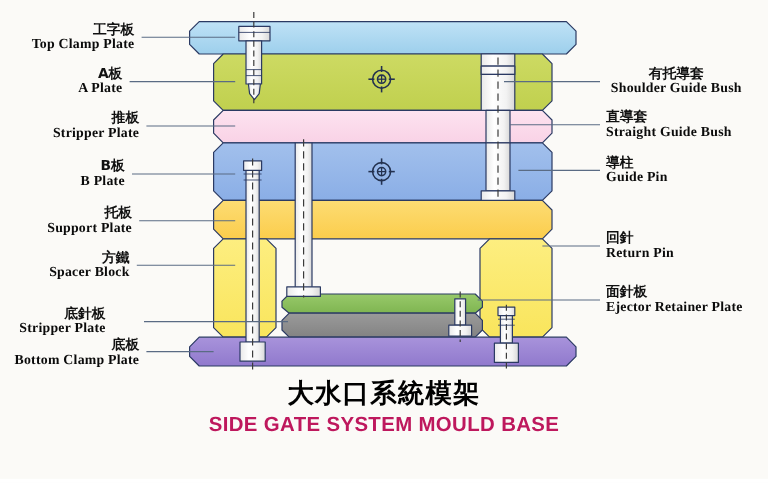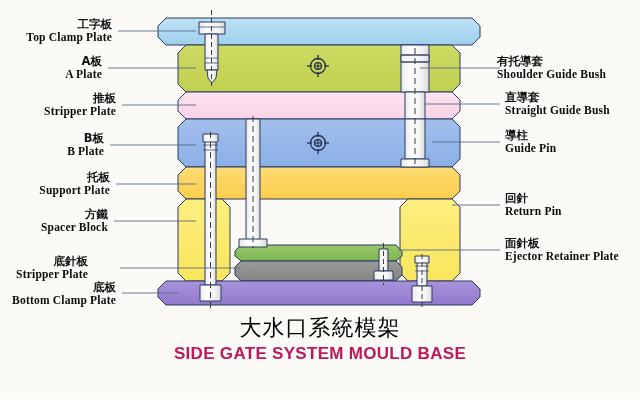--- a/index.html
+++ b/index.html
@@ -40,21 +40,21 @@
     white-space:nowrap;
     letter-spacing:.2px;
   }
   .lbl.right{text-align:left;}
   .lbl.left{text-align:right;}
 
   
   #title-cn{
     position:absolute;left:0;top:313px;width:640px;text-align:center;
     font-family:"DejaVu Sans", sans-serif;
-    font-weight:normal;font-size:22px;color:#000;letter-spacing:1px;
+    font-weight:bold;font-size:22px;color:#000;letter-spacing:1px;
   }
   #title-en{
     position:absolute;left:0;top:344px;width:640px;text-align:center;
     font-family:"Liberation Sans", sans-serif;
     font-weight:bold;font-size:17px;color:#be185d;letter-spacing:.3px;
   }
 </style>
 </head>
 <body>
 
@@ -245,21 +245,21 @@
   <div class="lbl left" style="right:552px;top:255px;">
     <div class="cn">底針板</div>
     <div class="en">Stripper Plate</div>
   </div>
 
   <div class="lbl left" style="right:524px;top:281px;">
     <div class="cn">底板</div>
     <div class="en">Bottom Clamp Plate</div>
   </div>
 
-  <div class="lbl right" style="left:497px;top:55px;">
+  <div class="lbl right" style="left:509px;top:55px;text-align:center;">
     <div class="cn">有托導套</div>
     <div class="en">Shoulder Guide Bush</div>
   </div>
 
   <div class="lbl right" style="left:505px;top:91px;">
     <div class="cn">直導套</div>
     <div class="en">Straight Guide Bush</div>
   </div>
 
   <div class="lbl right" style="left:505px;top:129px;">

